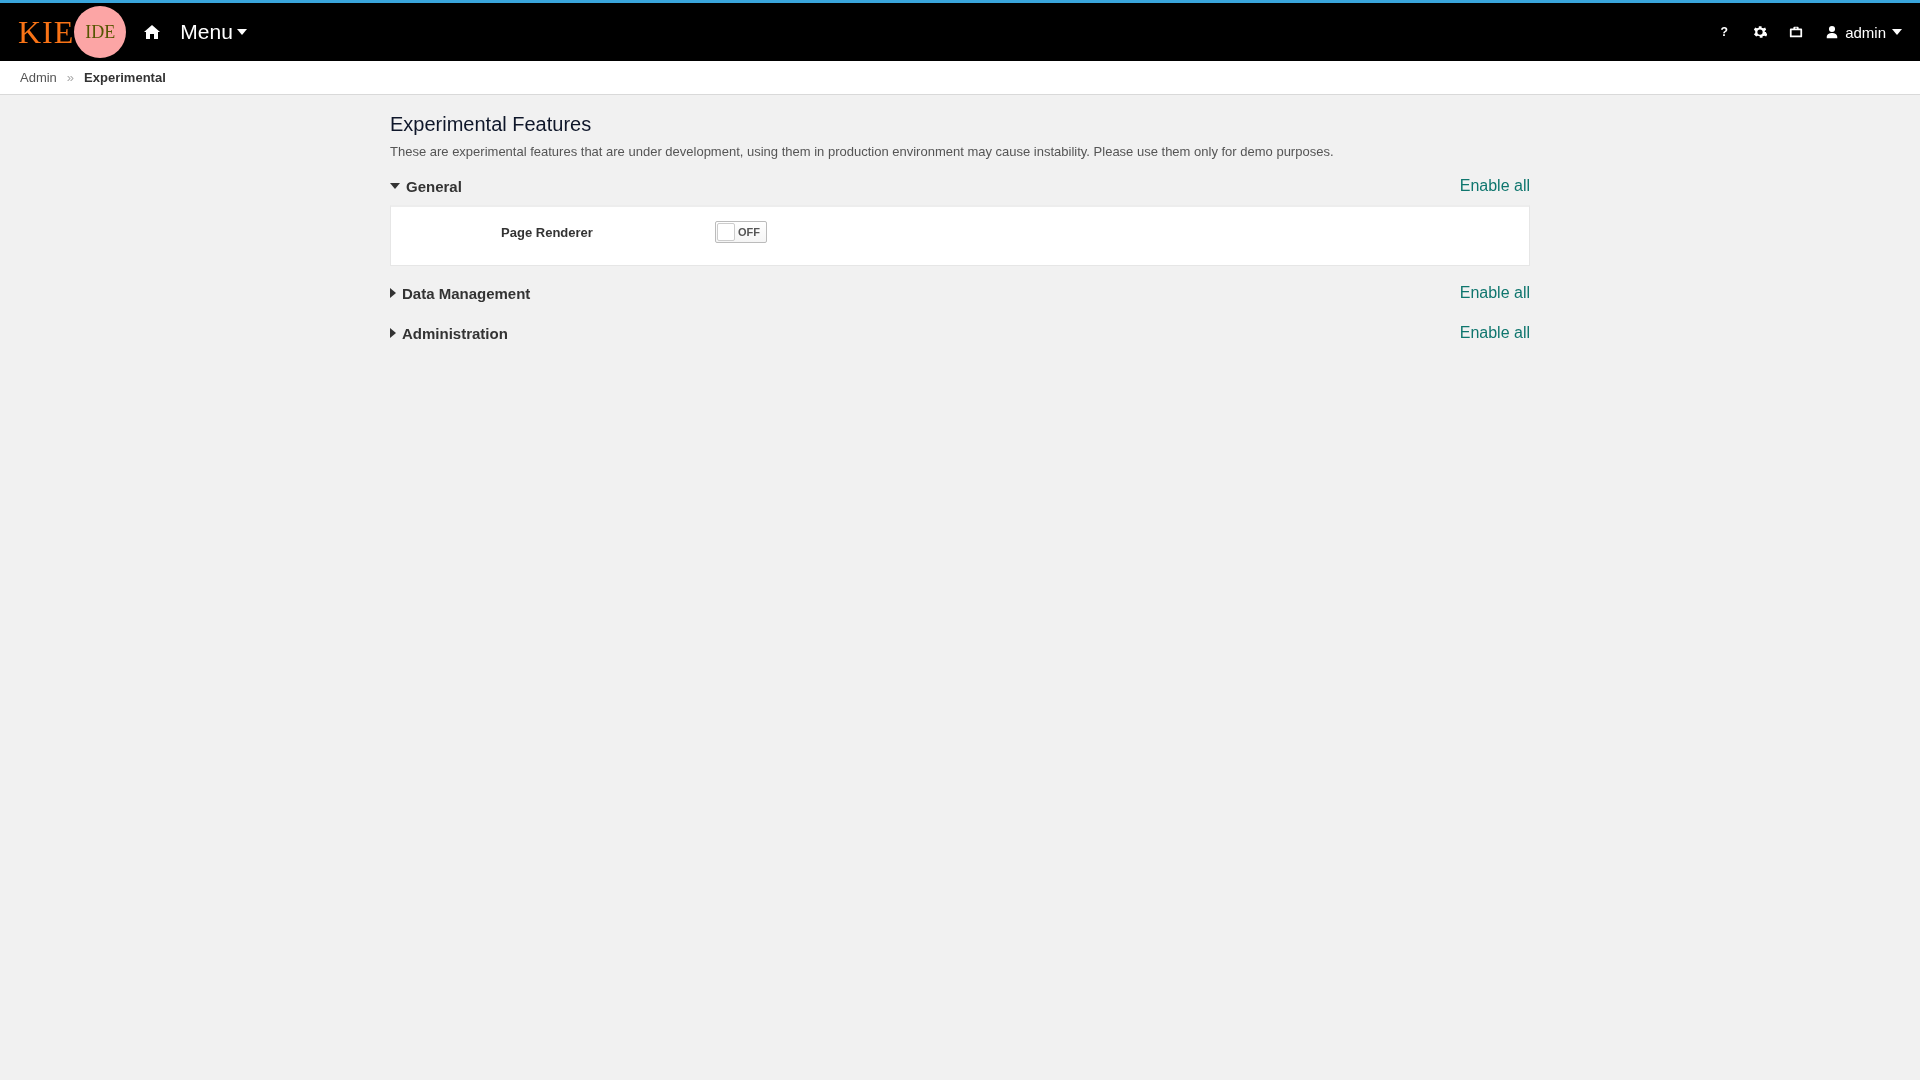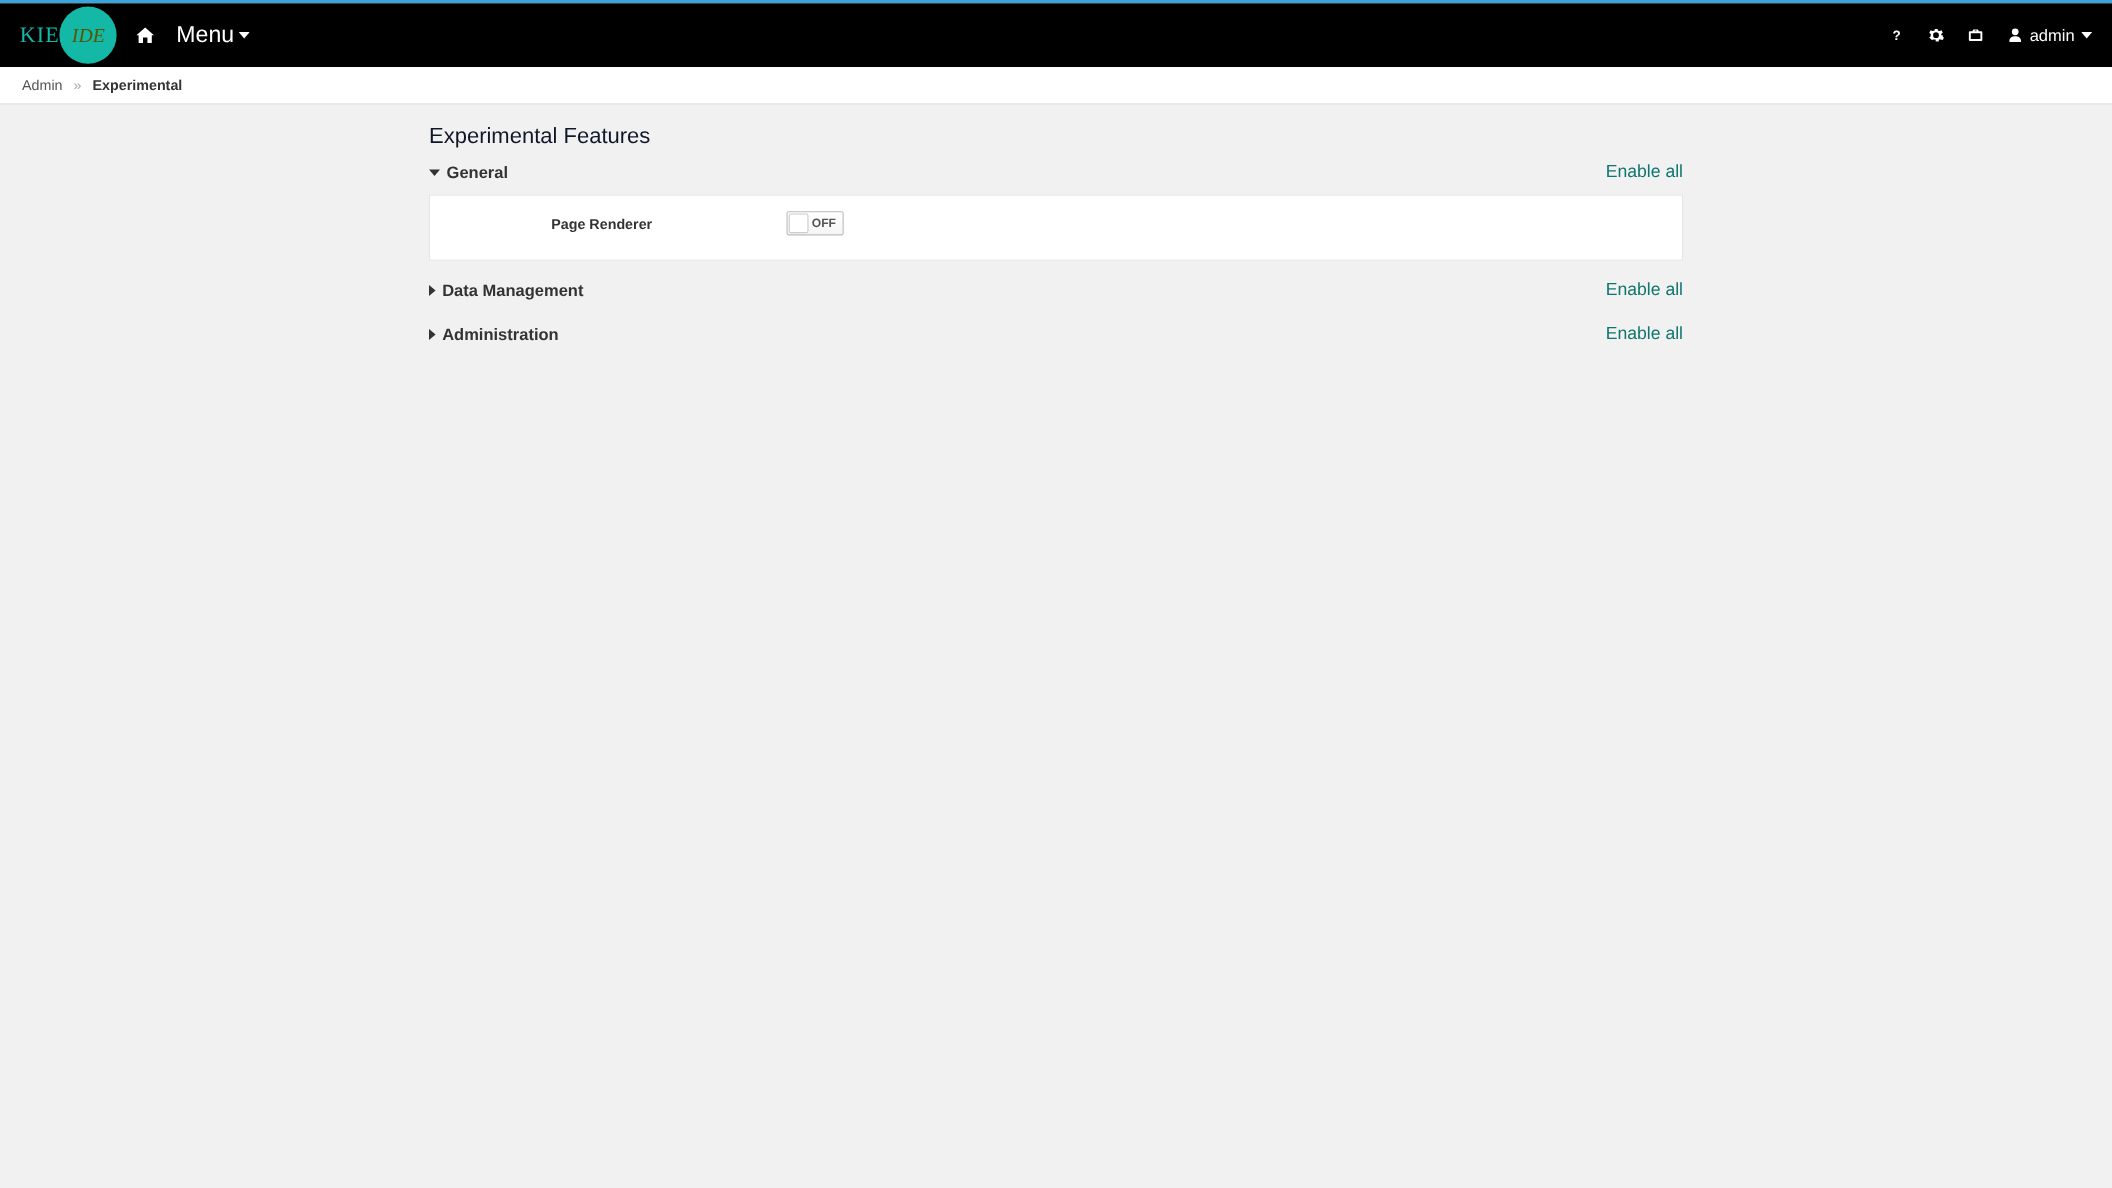--- a/index.html
+++ b/index.html
@@ -12,26 +12,25 @@
   
   .navbar {
     height: 58px;
     background: #000;
     display: flex;
     align-items: center;
     padding: 0 18px;
     color: #fff;
   }
   .brand { display: flex; align-items: center; gap: 6px; margin-right: 18px; cursor: pointer; }
-  .brand-kie { font-family: Georgia, "Times New Roman", serif; font-size: 20px; letter-spacing: 1px; color: #14b8a6; font-weight: 500; }
+  .brand-kie { font-family: Georgia, "Times New Roman", serif; font-size: 32px; letter-spacing: 1px; color: #f97316; font-weight: 500; }
   .brand-ide-wrap {
-    width: 52px; height: 52px; border-radius: 50%; background: #14b8a6;
+    width: 52px; height: 52px; border-radius: 50%; background: #fca5a5;
     display: flex; align-items: center; justify-content: center;
     margin-left: -6px;
-    font-style: italic;
   }
   .brand-ide { font-family: Georgia, "Times New Roman", serif; font-size: 18px; color: #565600; }
 
   .nav-left { display: flex; align-items: center; gap: 20px; }
   .nav-right { margin-left: auto; display: flex; align-items: center; gap: 22px; }
 
   .nav-icon { color: #fff; cursor: pointer; display: inline-flex; align-items: center; }
   .nav-icon svg { width: 16px; height: 16px; fill: #fff; }
   .nav-icon.small svg { width: 14px; height: 14px; }
 
@@ -170,20 +169,21 @@
 <div class="breadcrumb-bar">
   <a>Admin</a>
   <span class="breadcrumb-sep">»</span>
   <span class="breadcrumb-current">Experimental</span>
 </div>
 
 <div class="main">
   <div class="container">
 
     <h1 class="page-title">Experimental Features</h1>
+    <p class="page-desc">These are experimental features that are under development, using them in production environment may cause instability. Please use them only for demo purposes.</p>
 
     <div class="section">
       <div class="section-header">
         <div class="section-title-wrap">
           <span class="caret down"></span>
           <span class="section-title">General</span>
         </div>
         <span class="enable-all">Enable all</span>
       </div>
       <div class="section-body">

